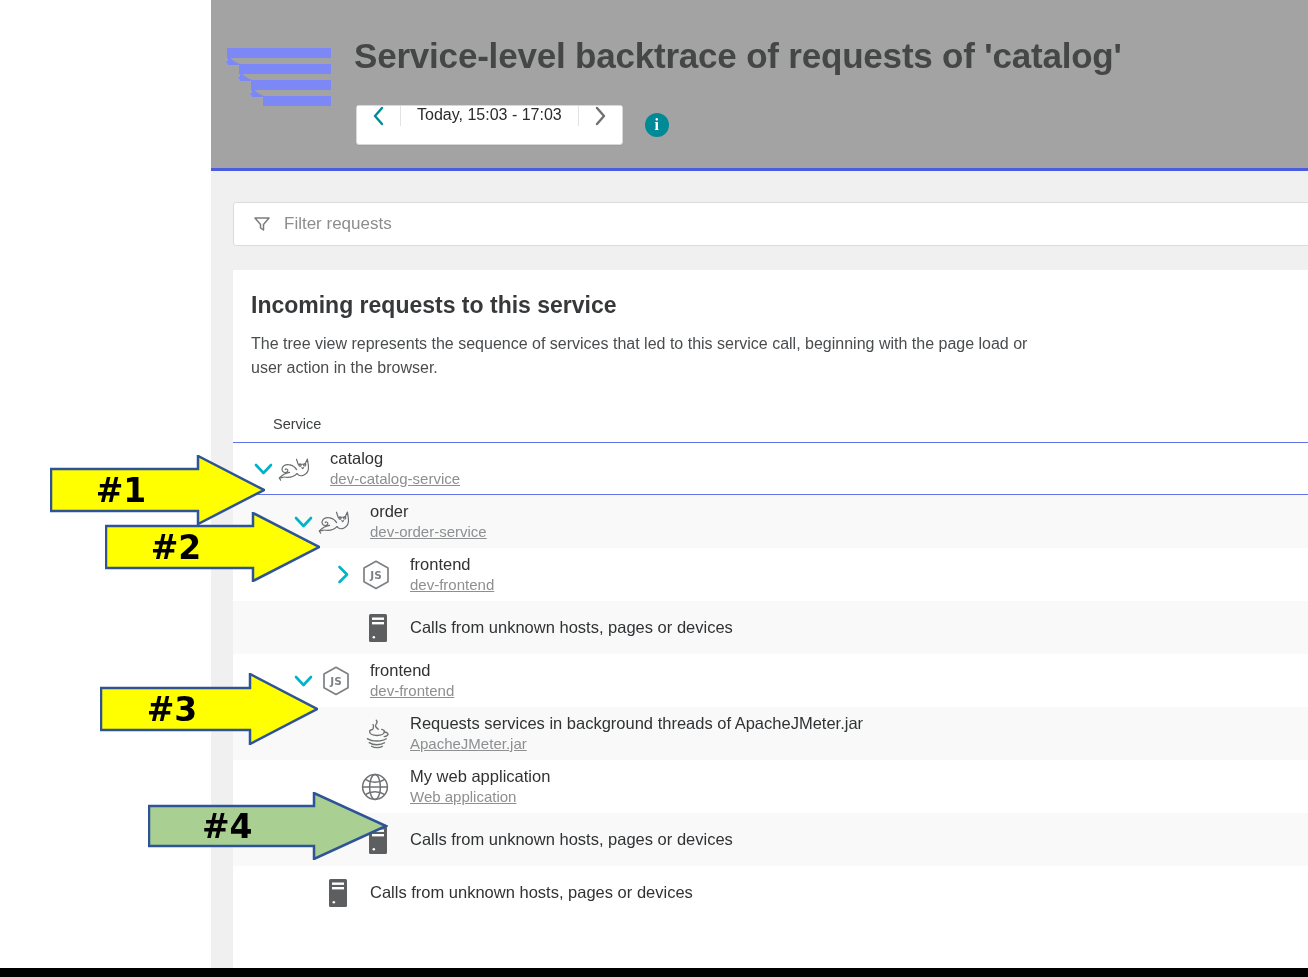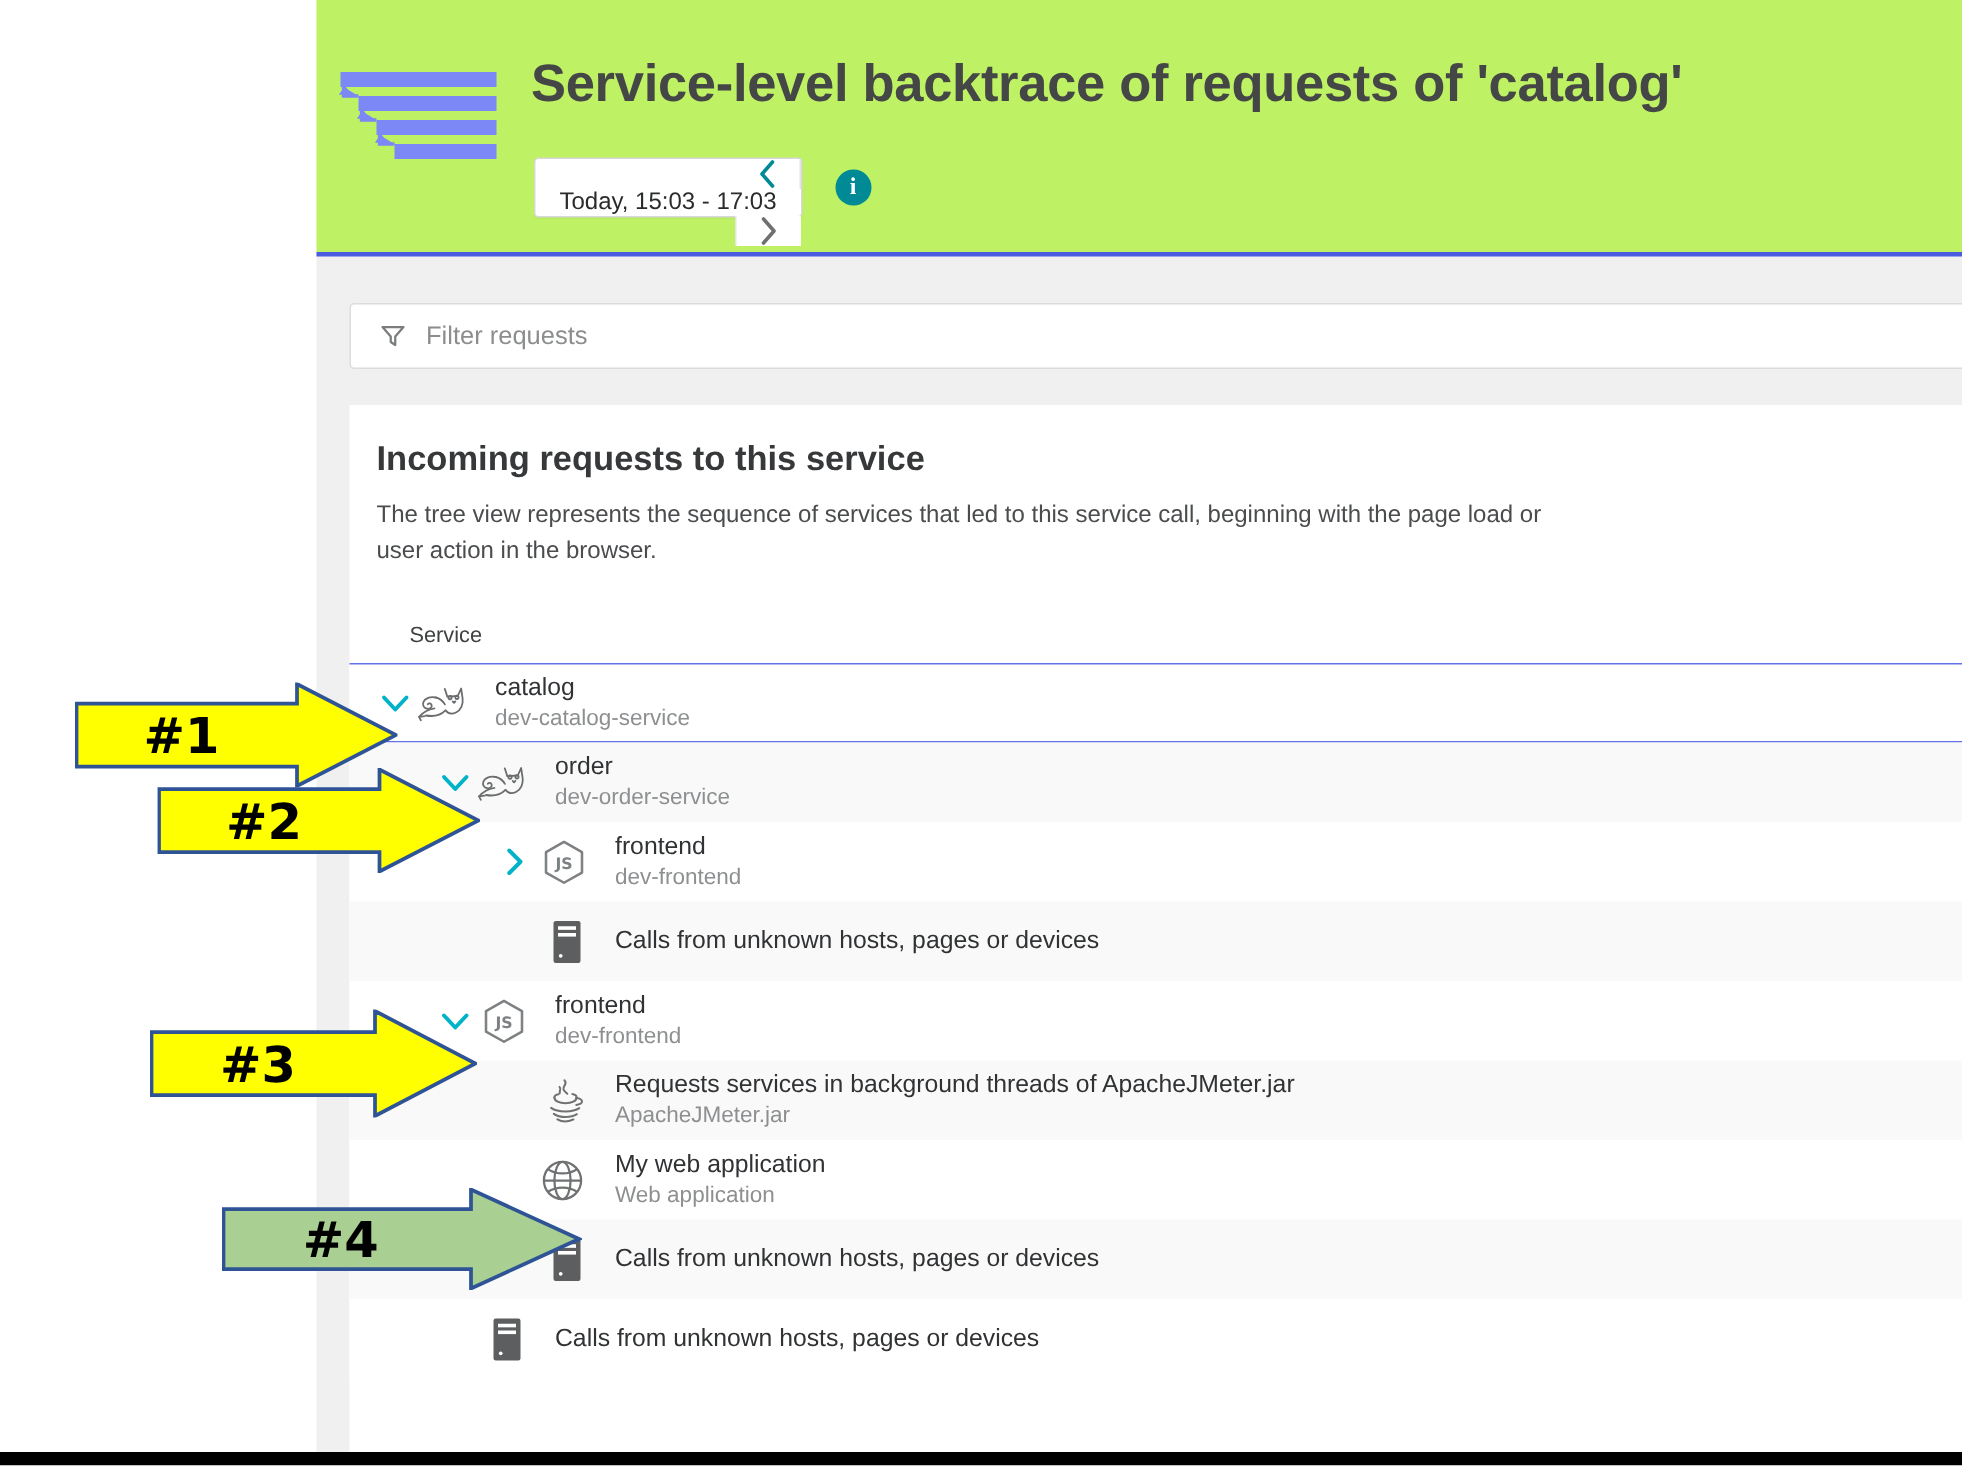--- a/index.html
+++ b/index.html
@@ -7,42 +7,41 @@
     width:1308px;height:977px;
     background:#ffffff;
     font-family:"Liberation Sans", sans-serif;
     overflow:hidden;
     position:relative;
   }
 
   
   #header{
     position:absolute; left:211px; top:0; width:1097px; height:168px;
-    background:#bef264;
+    background:#a3a3a3;
   }
   #title-row{
     position:absolute; left:0px; top:40px; display:flex; align-items:flex-start;
   }
   #backtrace-icon{
     width:118px; height:68px; position:relative; margin-left:8px; margin-top:6px;
     flex:0 0 auto;
   }
   #page-title{
     font-size:35px; font-weight:bold; color:#454646; letter-spacing:-0.2px;
     margin-left:17px; margin-top:-4px; white-space:nowrap;
   }
 
   #timebar{
     position:absolute; left:145px; top:105px; display:flex; align-items:center;
   }
   .tsel{
-    display:flex; align-items:flex-end; height:38px;
+    display:flex; align-items:flex-start; height:38px;
     border:1px solid #d8d8d8; border-radius:3px; background:#fff;
     box-shadow:0 1px 1px rgba(0,0,0,.04);
-    flex-direction:column;
   }
   .tsel-btn{
     width:43px; display:flex; align-items:center; justify-content:center;
     font-size:20px; line-height:1; background:#fff;
   }
   .tsel-btn.left{color:#008a96; border-right:1px solid #e3e3e3;}
   .tsel-btn.right{color:#6e7071; border-left:1px solid #e3e3e3;}
   .tsel-label{
     display:flex;align-items:center;justify-content:center;
     padding:0 16px; font-size:16px; color:#2a2b2c; white-space:nowrap;
@@ -106,21 +105,21 @@
     width:26px;height:100%;display:flex;align-items:center;justify-content:center;
     color:#00b3c8;
   }
   .chev.empty{visibility:hidden;}
   .ticon{
     width:34px;height:100%;display:flex;align-items:center;justify-content:flex-end;
     flex:0 0 34px;
   }
   .tlabels{display:flex;flex-direction:column;justify-content:center;margin-left:20px;}
   .tname{font-size:16.5px;color:#303234;line-height:1.25;}
-  .tsub{font-size:15px;color:#8d8f91;line-height:1.25;margin-top:1px;}
+  .tsub{font-size:15px;color:#8d8f91;line-height:1.25;margin-top:1px;text-decoration:underline;}
 
   
   .ind0{padding-left:17px;}
   .ind1{padding-left:57px;}
   .ind2{padding-left:97px;}
 
   
   .arrow{
     position:absolute;
     display:flex; align-items:center;

